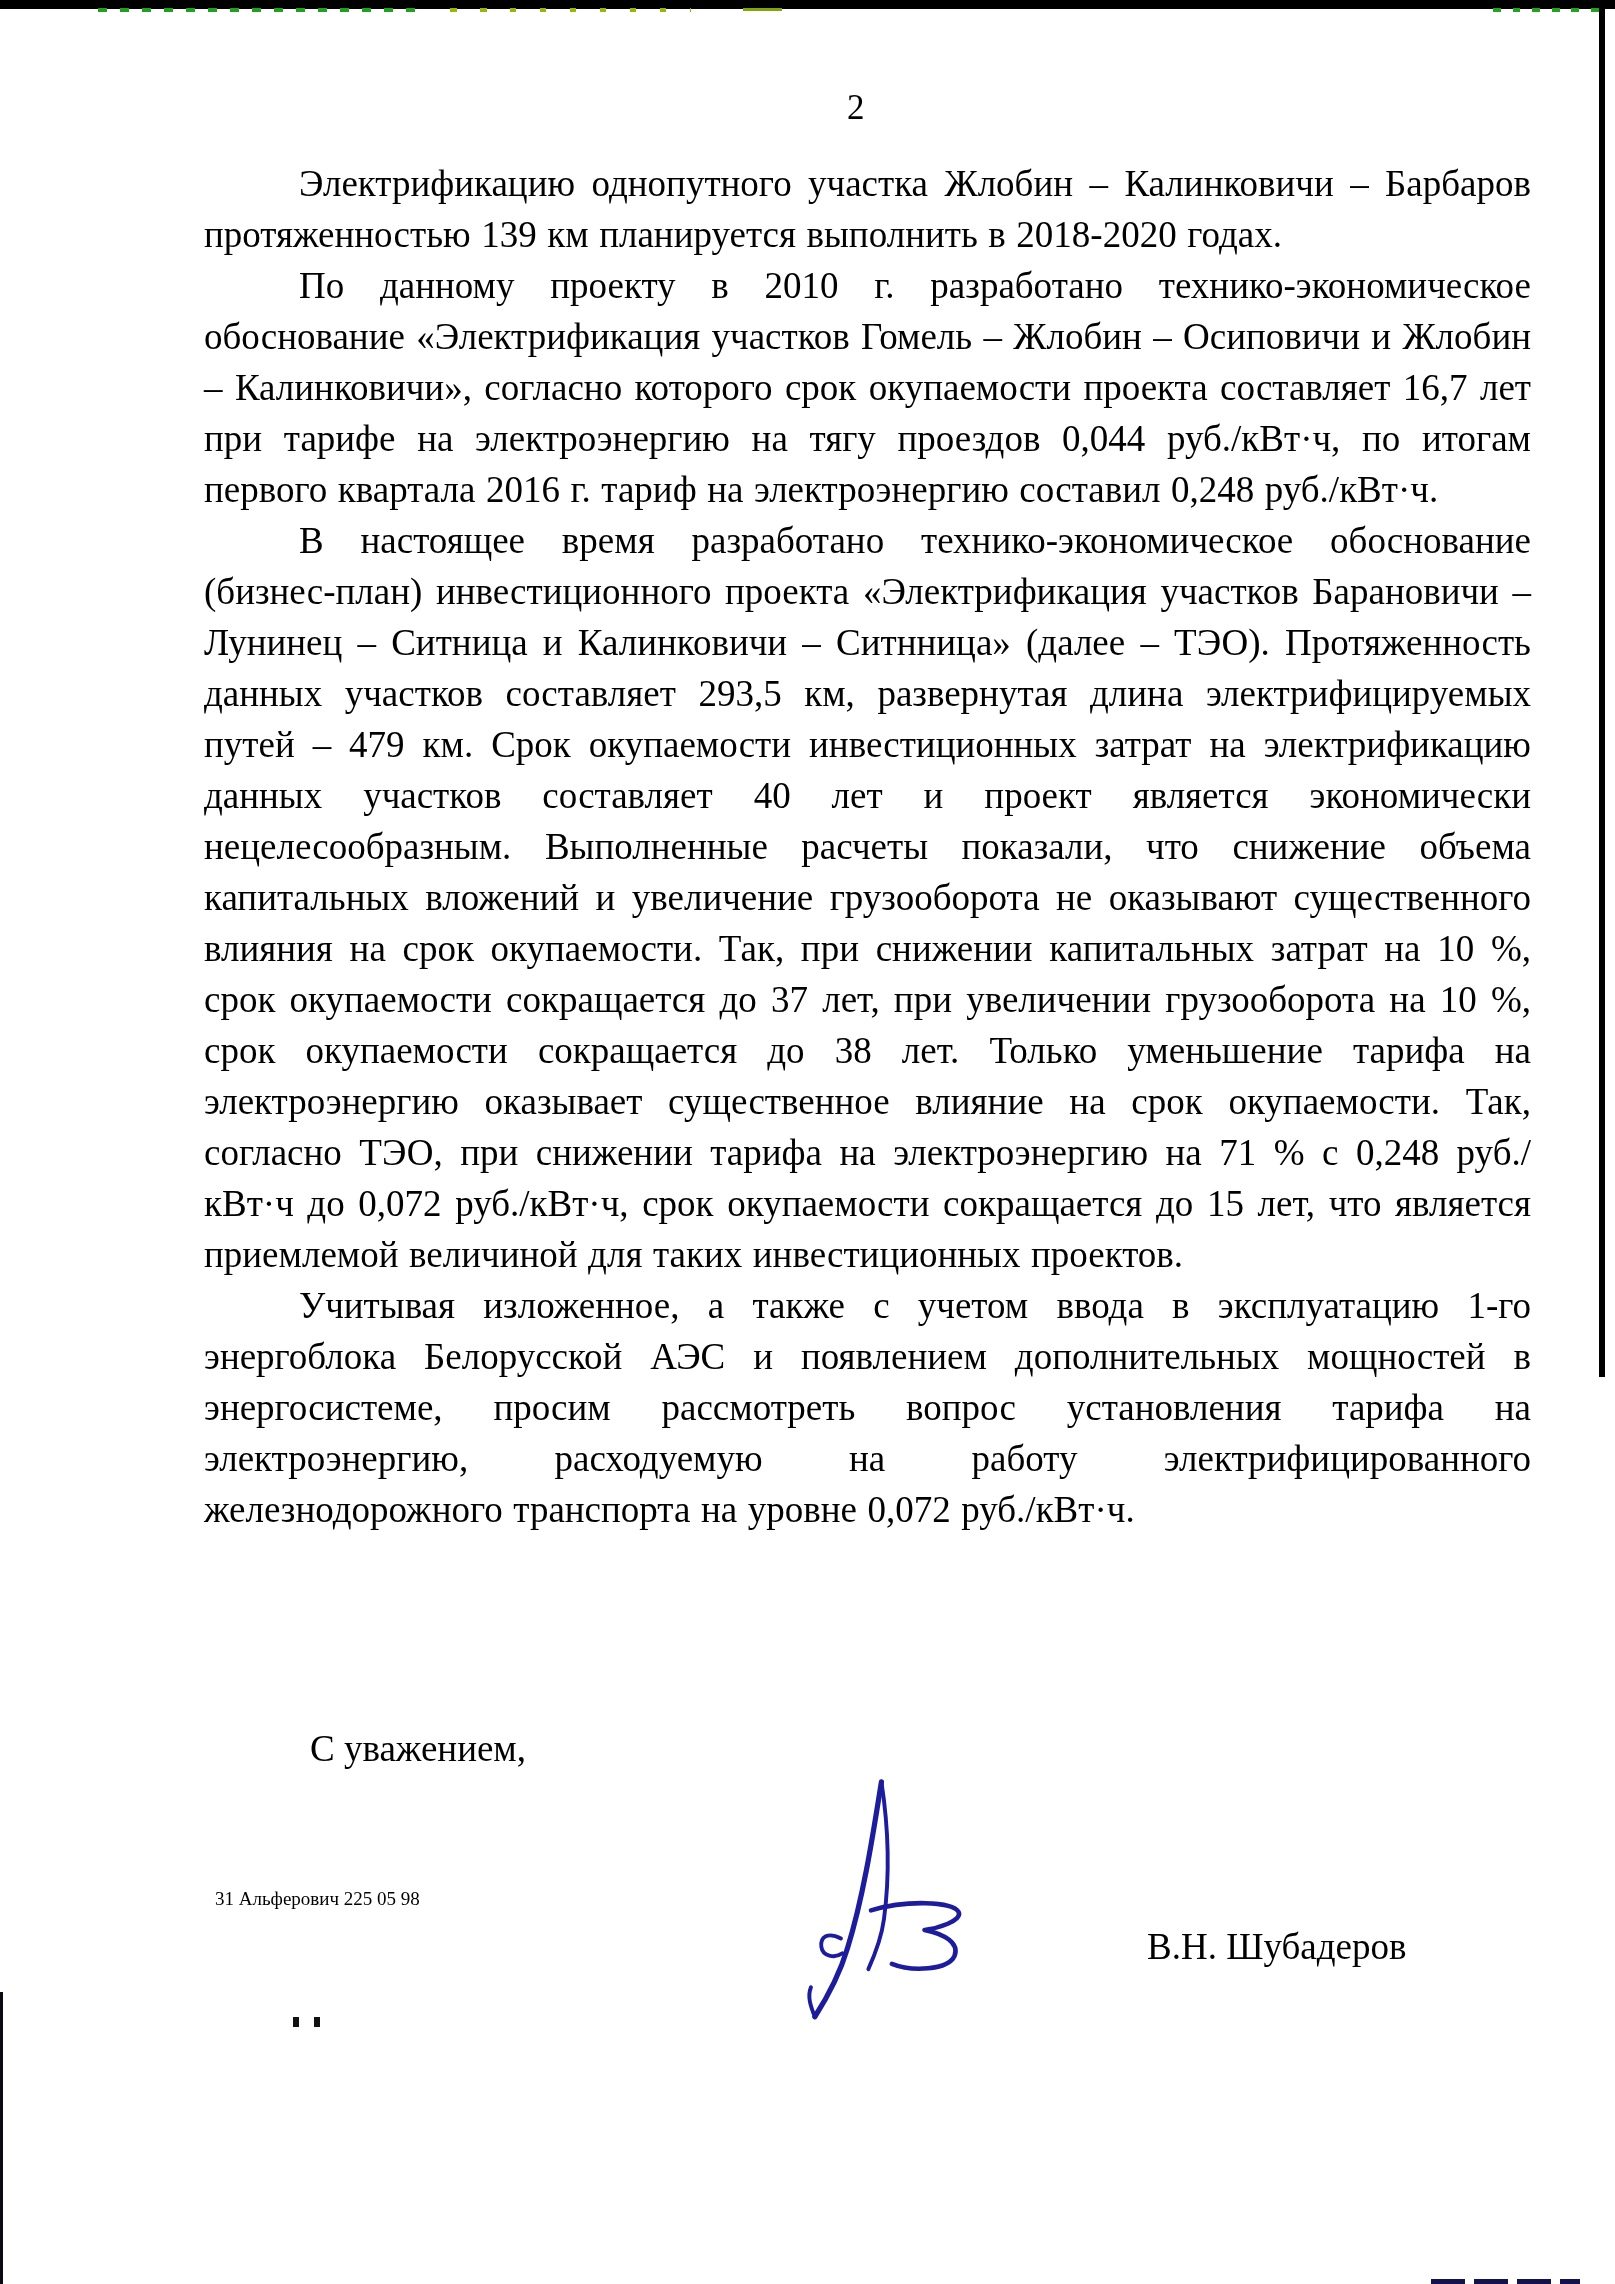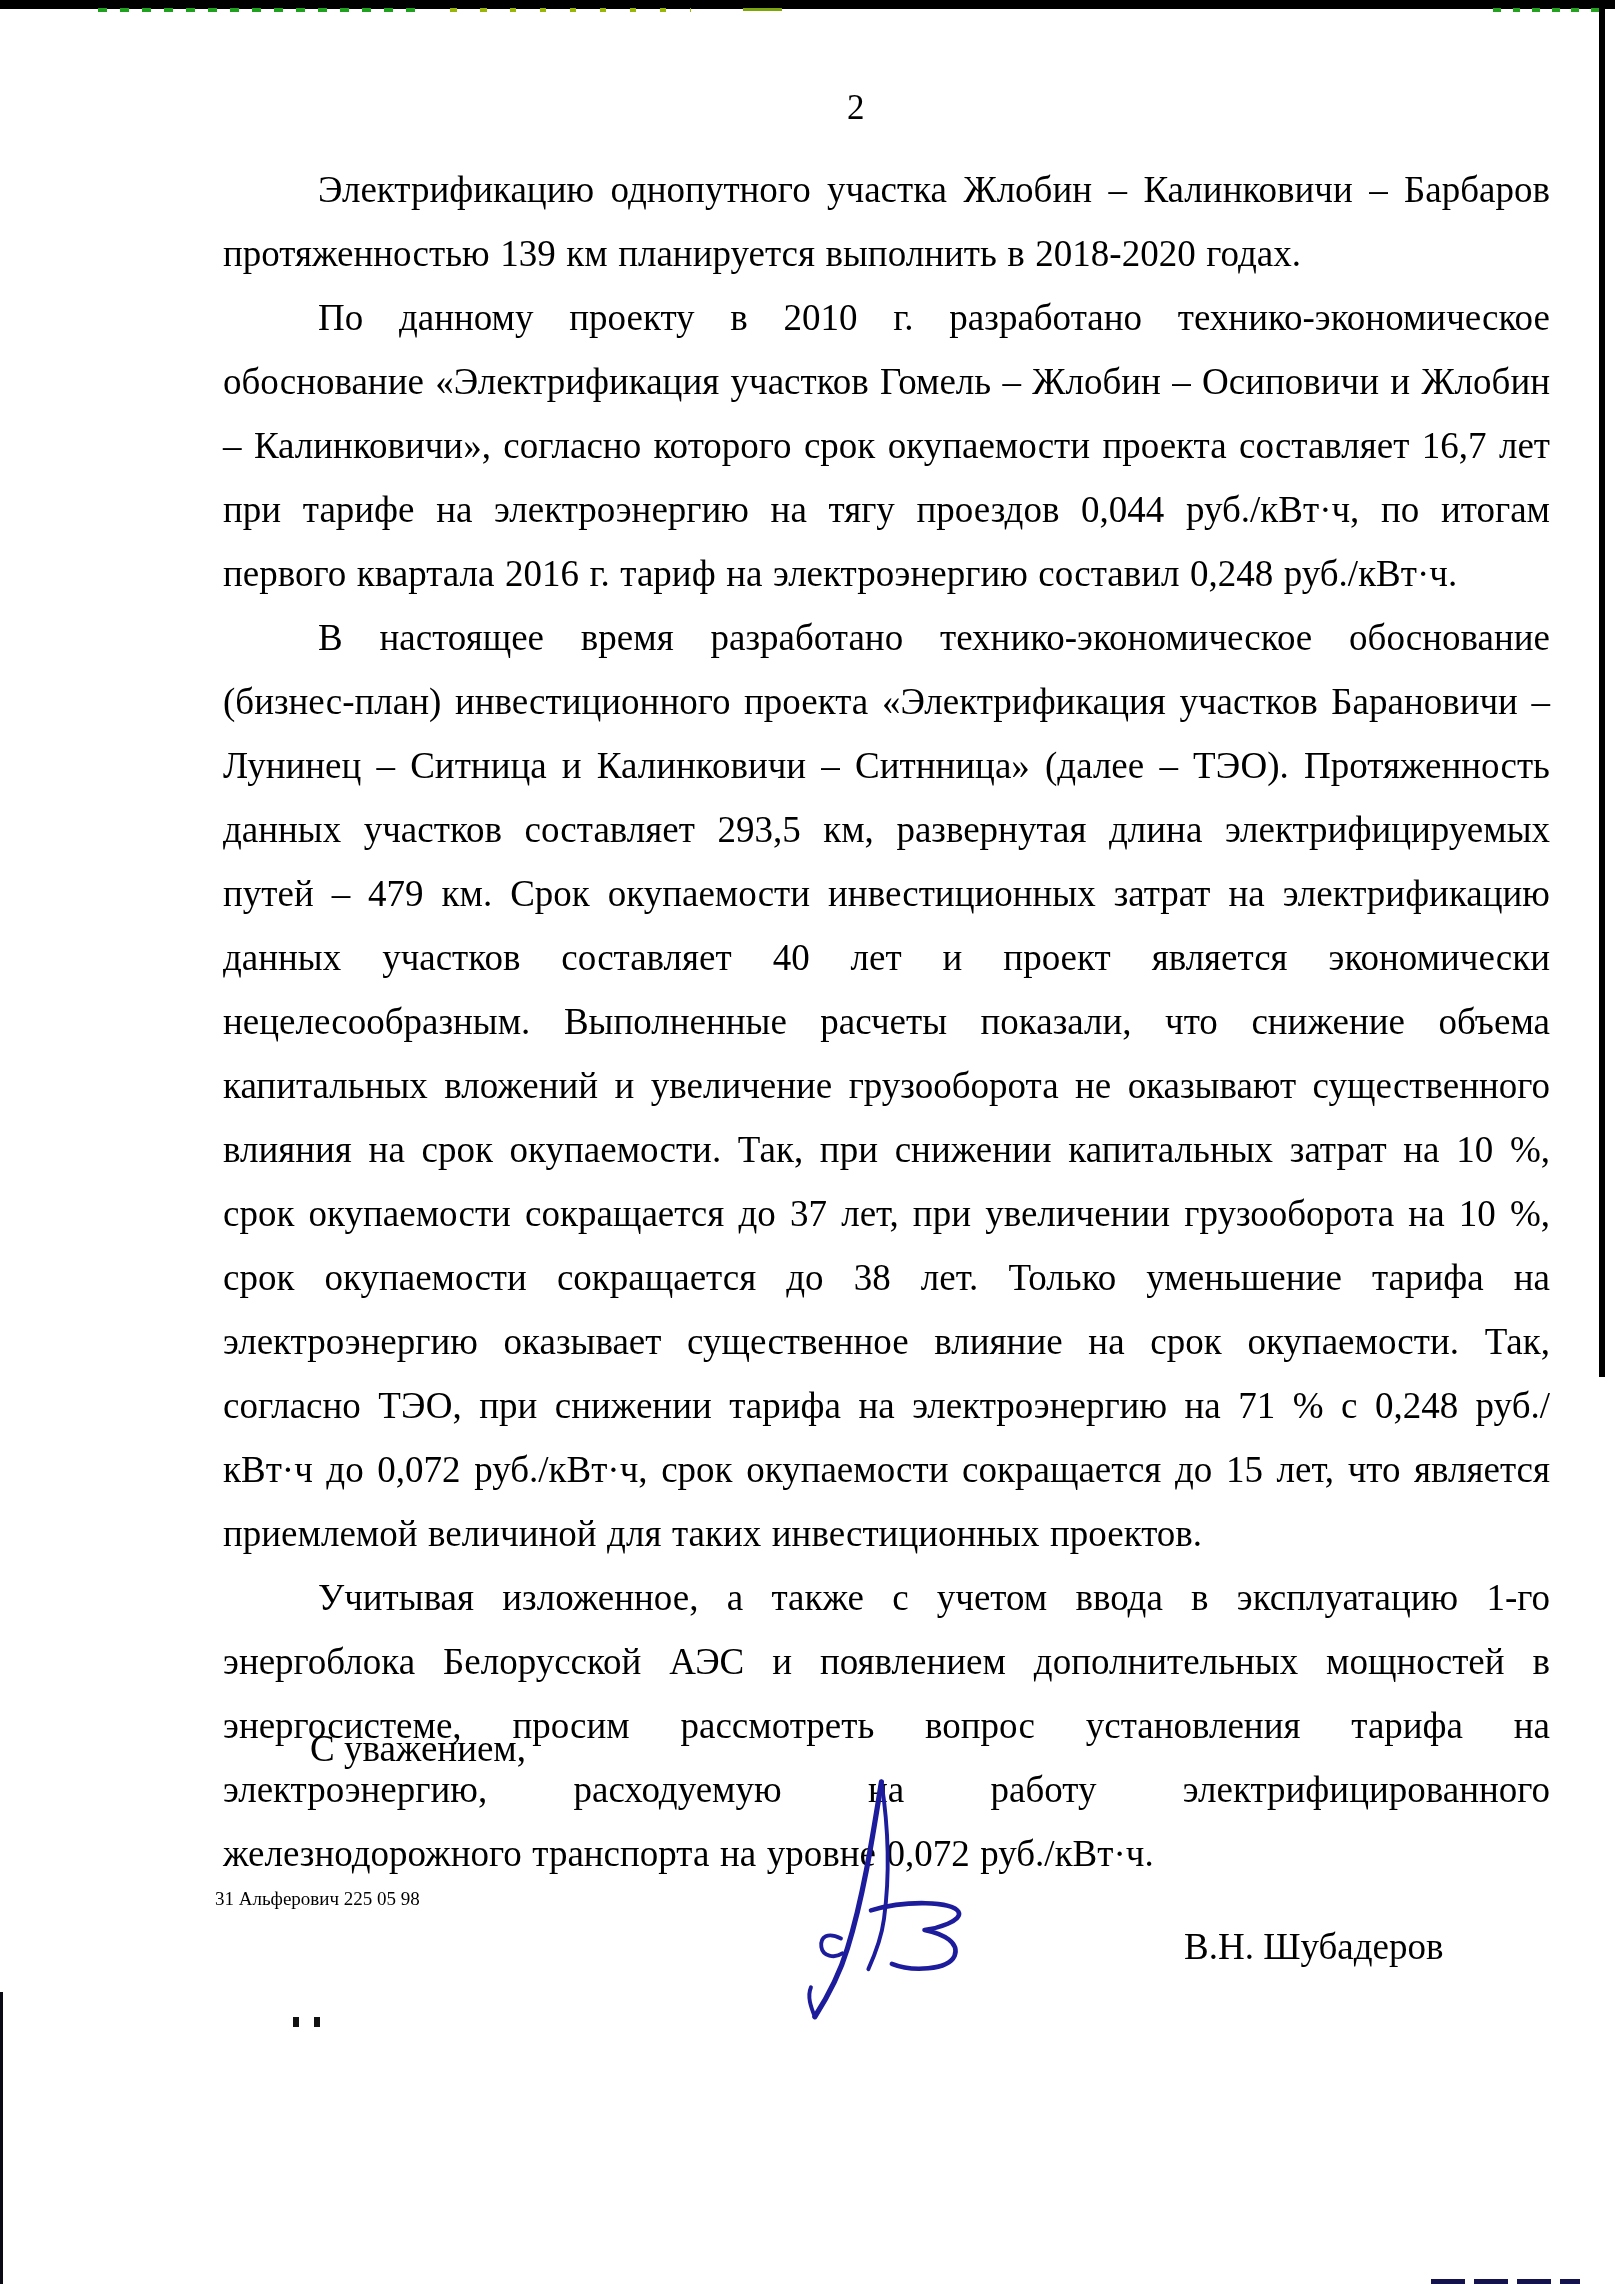--- a/index.html
+++ b/index.html
@@ -22,27 +22,27 @@
   .right-line{position:absolute;left:1599px;top:0;width:5.9px;height:1377px;background:#000;}
   .left-line{position:absolute;left:0;top:1992px;width:2.6px;height:292px;background:#0a0a14;}
   .bottom-dash{position:absolute;left:1431px;top:2279px;width:149px;height:4.6px;
     background:repeating-linear-gradient(90deg,#14124d 0 34px,transparent 34px 43px);}
   .speck{position:absolute;width:5.9px;height:10.4px;background:#111;}
   .sp1{left:293px;top:2017px;}
   .sp2{left:314px;top:2017px;}
   
   .pagenum{position:absolute;left:847px;top:90px;font-size:35px;line-height:35px;}
   .body-text{
-    position:absolute;left:223px;top:158px;width:1327px;
-    font-size:37px;line-height:64px;text-align:justify;
+    position:absolute;left:204px;top:158px;width:1327px;
+    font-size:37px;line-height:51px;text-align:justify;
   }
   .para{margin:0;text-indent:95px;word-spacing:1.3px;}
   .closing{position:absolute;left:310px;top:1726px;font-size:37px;line-height:45px;}
   .sig-titles{position:absolute;left:215px;top:1876px;font-size:37px;line-height:46px;}
-  .signer-name{position:absolute;left:1147px;top:1924px;font-size:37px;line-height:45px;margin-left:37px;}
+  .signer-name{position:absolute;left:1147px;top:1924px;font-size:37px;line-height:45px;}
   .footer{position:absolute;left:215px;top:1882px;font-size:19px;line-height:33px;}
   .signature{position:absolute;left:743px;top:1772px;width:222px;height:248px;}
   .signature path{fill:none;stroke-linecap:round;stroke-linejoin:round;}
 </style>
 </head>
 <body>
 
 <div class="page">
 
   <div class="top-bar"></div>

